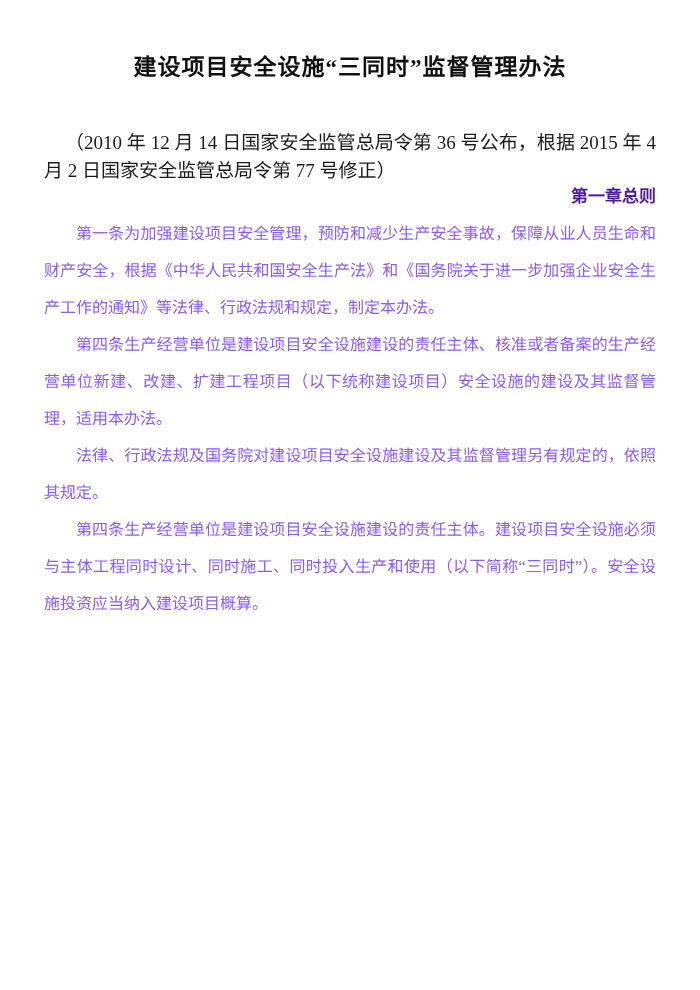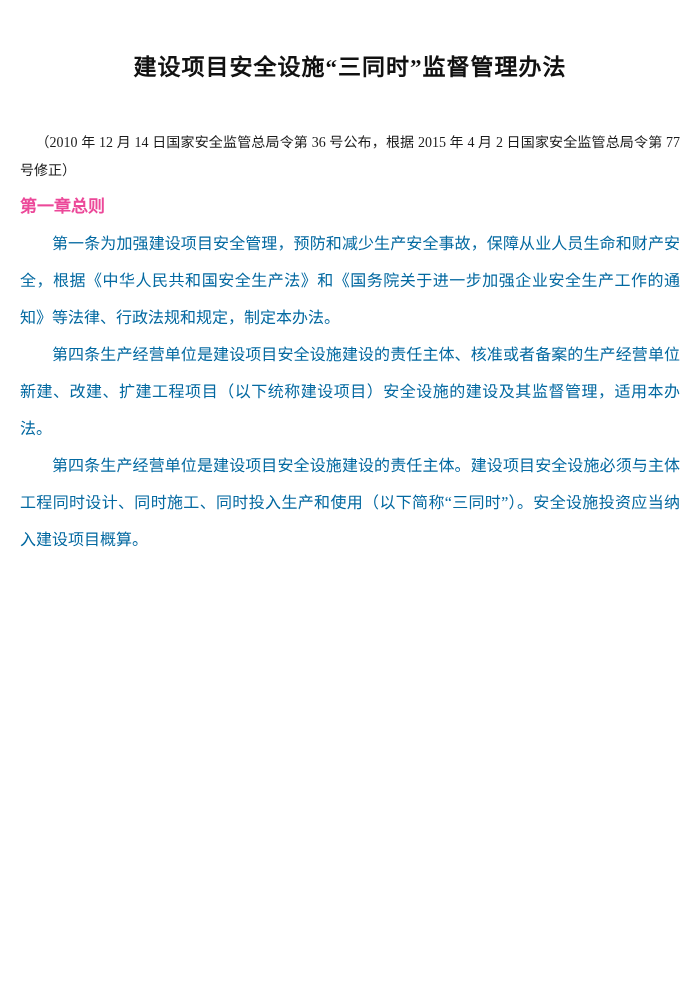--- a/index.html
+++ b/index.html
@@ -9,68 +9,69 @@
   }
   .page {
     position: relative;
     width: 700px;
     height: 990px;
     margin: 0 auto;
     background: #ffffff;
     color: #1a1a1a;
     font-family: "Liberation Serif", "DejaVu Serif", serif;
     box-sizing: border-box;
-    padding: 0 20px;
+    padding: 0 44px;
     overflow: hidden;
   }
   .doc-title {
     margin: 53px 0 0 0;
     font-size: 23px;
     line-height: 30px;
     font-weight: bold;
     text-align: center;
     color: #111111;
     letter-spacing: 1px;
   }
   .preamble {
     margin: 46px 0 0 0;
-    font-size: 14px;
+    font-size: 19px;
     line-height: 28px;
     text-align: justify;
     text-indent: 1.1em;
     color: #1a1a1a;
   }
   .chapter-heading {
-    margin: 10px 0 0 0;
+    margin: 0 0 0 0;
     font-size: 17px;
     line-height: 24px;
     font-weight: bold;
-    text-align: left;
-    color: #ec4899;
+    text-align: right;
+    color: #4c1d95;
   }
   .body-text {
     margin-top: 6px;
   }
   .body-text p {
     margin: 0;
     font-size: 16px;
     line-height: 37px;
     text-align: justify;
     text-indent: 2em;
-    color: #0369a1;
+    color: #8b5cf6;
   }
 </style>
 </head>
 <body>
 
 <div class="page">
   <h1 class="doc-title">建设项目安全设施“三同时”监督管理办法</h1>
 
   <p class="preamble">（2010 年 12 月 14 日国家安全监管总局令第 36 号公布，根据 2015 年 4 月 2 日国家安全监管总局令第 77 号修正）</p>
 
   <h2 class="chapter-heading">第一章总则</h2>
 
   <div class="body-text">
     <p>第一条为加强建设项目安全管理，预防和减少生产安全事故，保障从业人员生命和财产安全，根据《中华人民共和国安全生产法》和《国务院关于进一步加强企业安全生产工作的通知》等法律、行政法规和规定，制定本办法。</p>
     <p>第四条生产经营单位是建设项目安全设施建设的责任主体、核准或者备案的生产经营单位新建、改建、扩建工程项目（以下统称建设项目）安全设施的建设及其监督管理，适用本办法。</p>
+    <p>法律、行政法规及国务院对建设项目安全设施建设及其监督管理另有规定的，依照其规定。</p>
     <p>第四条生产经营单位是建设项目安全设施建设的责任主体。建设项目安全设施必须与主体工程同时设计、同时施工、同时投入生产和使用（以下简称“三同时”）。安全设施投资应当纳入建设项目概算。</p>
   </div>
 </div>
 
 </body></html>

